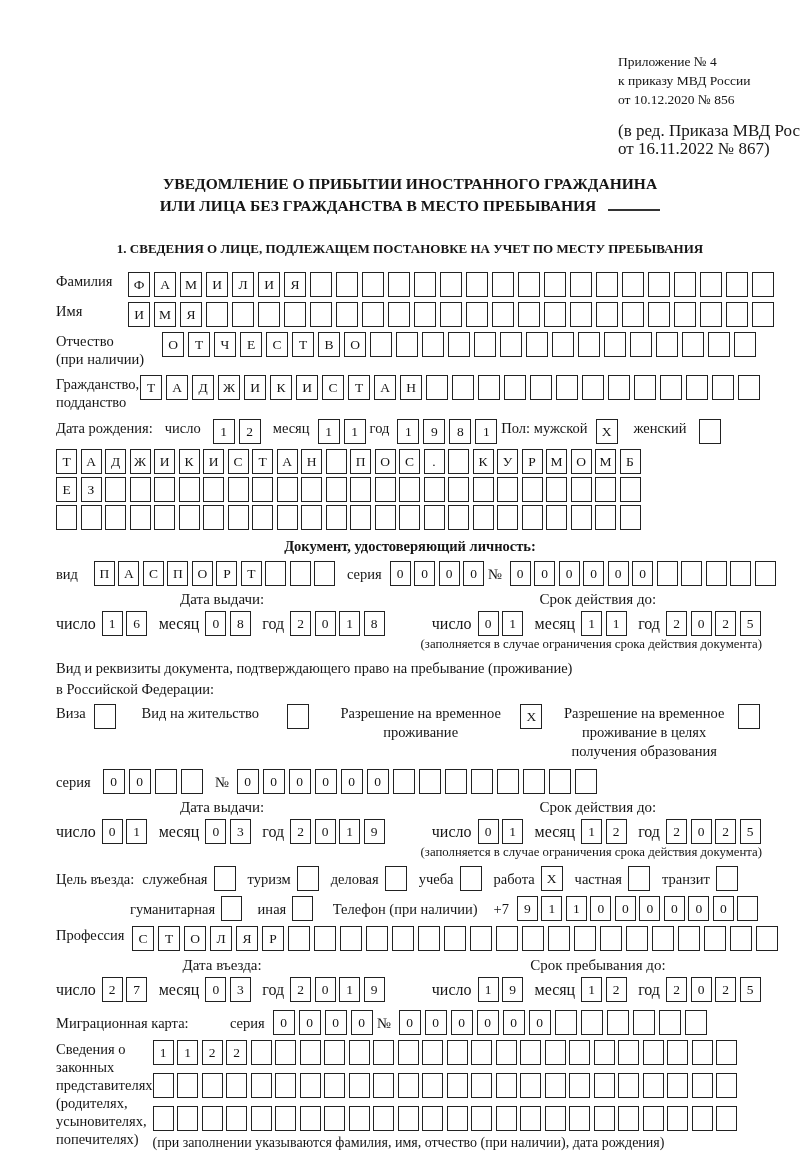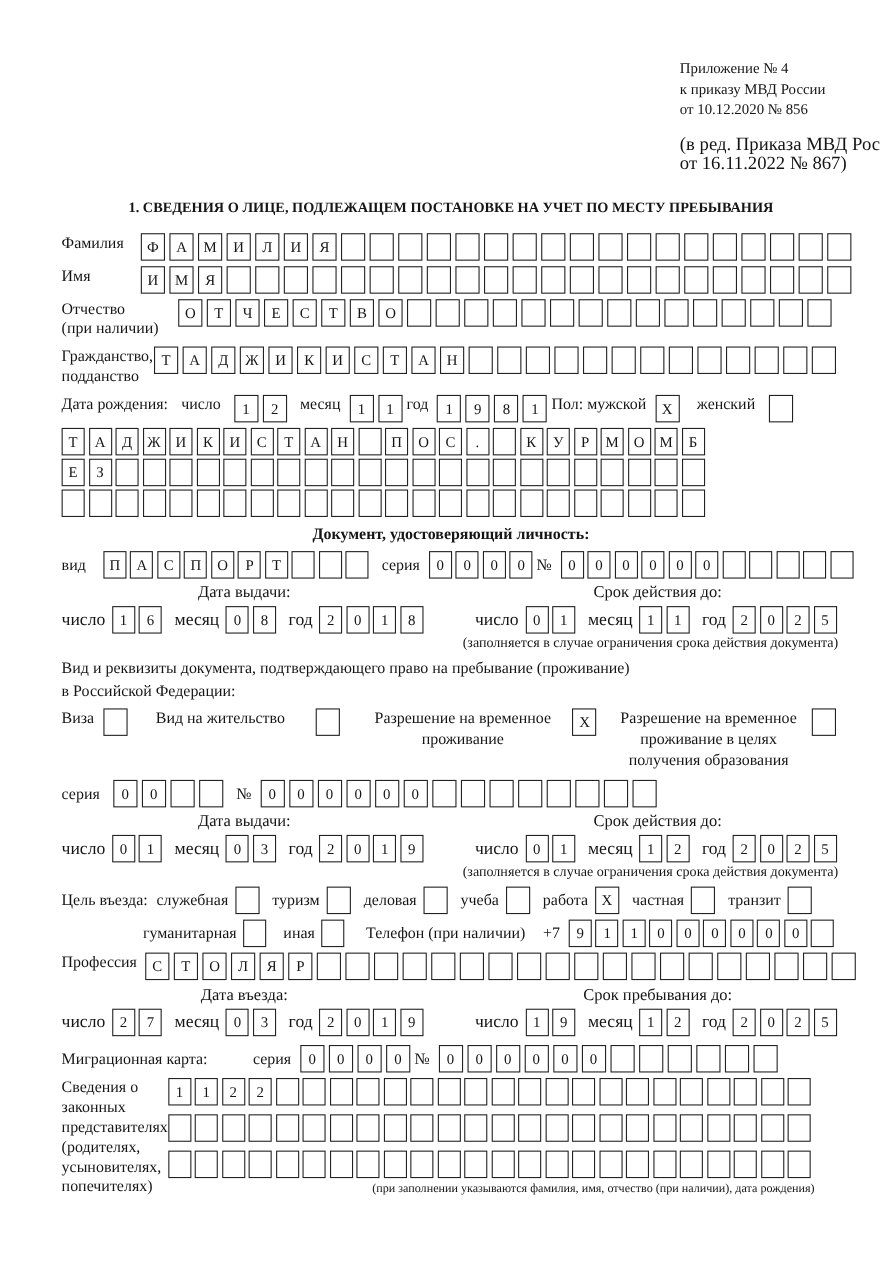--- a/index.html
+++ b/index.html
@@ -38,37 +38,43 @@
   .date-line{display:flex;align-items:center;}
   .date-line .dl{margin-right:6px;} .date-line .dm{margin-left:8px;margin-right:6px;}
   .date-note{text-align:right;font-size:12.8px;margin:1px 2px 6px 0;white-space:nowrap;}
 
   .para{font-size:14.5px;line-height:21px;margin-bottom:4px;}
   .multi{font-size:14.5px;line-height:19px;text-align:center;}
   .visa-row{display:flex;align-items:flex-start;margin-bottom:6px;}
   .opt{display:flex;align-items:center;}
   .opt .lbl{margin-right:6px;}
 
-  .footnote{font-size:11px;text-align:right;margin-top:4px;}
+  .footnote{font-size:14px;text-align:left;margin-top:4px;}
 </style>
 </head>
 <body>
 
 <div class="page">
 
   <div class="appendix">
     <div>Приложение № 4</div>
     <div>к приказу МВД России</div>
     <div>от 10.12.2020 № 856</div>
   </div>
   <div class="appendix-note">
     <div>(в ред. Приказа МВД России</div>
     <div>от 16.11.2022 № 867)</div>
   </div>
 
+  <div class="title">
+    <div>УВЕДОМЛЕНИЕ О ПРИБЫТИИ ИНОСТРАННОГО ГРАЖДАНИНА</div>
+    <div>
+      <span>ИЛИ ЛИЦА БЕЗ ГРАЖДАНСТВА В МЕСТО ПРЕБЫВАНИЯ</span><span class="title-blank"></span>
+    </div>
+  </div>
 
   <div class="section-heading">1. СВЕДЕНИЯ О ЛИЦЕ, ПОДЛЕЖАЩЕМ ПОСТАНОВКЕ НА УЧЕТ ПО МЕСТУ ПРЕБЫВАНИЯ</div>
 
   <div class="form">
 
     <div class="frow">
       <span class="lbl w72">Фамилия</span>
       <span class="cells">
           <span class="cell">Ф</span>
           <span class="cell">А</span>

